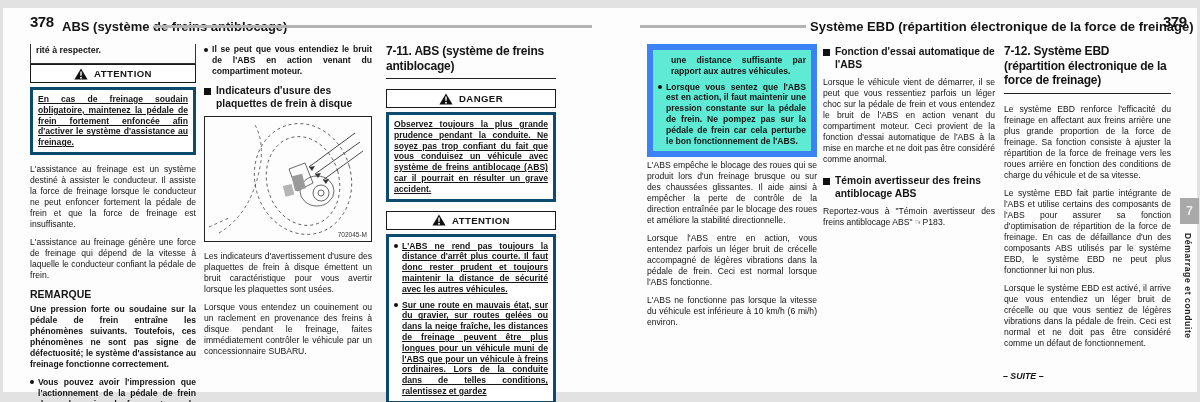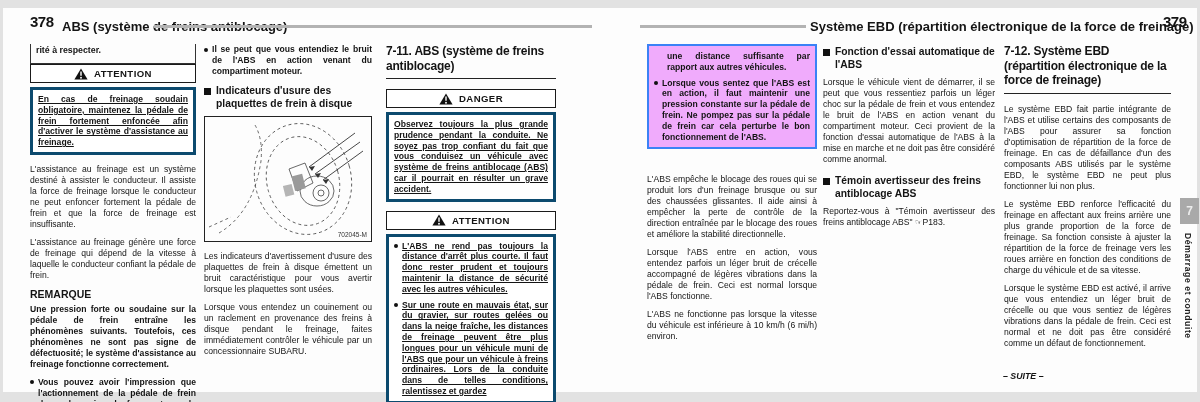--- a/index.html
+++ b/index.html
@@ -30,21 +30,21 @@
   .sechdr{display:flex;gap:5px;font-weight:bold;font-size:10.3px;line-height:12.5px;margin:2px 0 6px 0;}
   .sq{flex:0 0 auto;width:7px;height:7px;background:#111;margin-top:2.5px;}
 
   
   .bullet-row{display:flex;gap:4px;margin-bottom:5px;}
   .dot{flex:0 0 auto;width:4px;height:4px;background:#111;border-radius:50%;margin-top:3.5px;}
   .btext{font-size:8.6px;line-height:10.8px;text-align:justify;}
 
   .carryover{border:1px solid #333;border-top:none;padding:1px 5px 7px 5px;font-weight:bold;
              font-size:8.8px;line-height:11px;}
-  .contbox{border:2px solid #3b82f6;padding:5px;margin-bottom:25px;background:#f0abfc;}
+  .contbox{border:6px solid #3b82f6;padding:5px;margin-bottom:3px;background:#5eead4;}
   .cont-indent{margin-left:13px;font-weight:bold;font-size:8.6px;line-height:10.8px;
                text-align:justify;margin-bottom:5px;}
   .contbox .btext{font-weight:bold;}
 
   .figure{border:1px solid #222;height:124px;margin-bottom:9px;position:relative;background:#fdfdfd;}
   .figcode{position:absolute;right:4px;bottom:3px;font-size:6.5px;color:#333;}
 
   .remarque-h{font-weight:bold;font-size:10.5px;margin:3px 0 4px 0;}
 
   
@@ -192,22 +192,22 @@
 
     <div class="sechdr" style="margin-top:10px;">
       <span class="sq"></span>
       <span>Témoin avertisseur des freins antiblocage ABS</span>
     </div>
     <p class="para">Reportez-vous à "Témoin avertisseur des freins antiblocage ABS" ☞P183.</p>
   </div>
 
   <div class="col" style="left:1004px;width:167px;">
     <div class="chapterhdr">7-12. Système EBD (répartition électronique de la force de freinage)</div>
+    <p class="para">Le système EBD renforce l'efficacité du freinage en affectant aux freins arrière une plus grande proportion de la force de freinage. Sa fonction consiste à ajuster la répartition de la force de freinage vers les roues arrière en fonction des conditions de charge du véhicule et de sa vitesse.</p>
     <p class="para">Le système EBD fait partie intégrante de l'ABS et utilise certains des composants de l'ABS pour assurer sa fonction d'optimisation de répartition de la force de freinage. En cas de défaillance d'un des composants ABS utilisés par le système EBD, le système EBD ne peut plus fonctionner lui non plus.</p>
-    <p class="para">Le système EBD renforce l'efficacité du freinage en affectant aux freins arrière une plus grande proportion de la force de freinage. Sa fonction consiste à ajuster la répartition de la force de freinage vers les roues arrière en fonction des conditions de charge du véhicule et de sa vitesse.</p>
     <p class="para">Lorsque le système EBD est activé, il arrive que vous entendiez un léger bruit de crécelle ou que vous sentiez de légères vibrations dans la pédale de frein. Ceci est normal et ne doit pas être considéré comme un défaut de fonctionnement.</p>
   </div>
 
   <div class="chaptab">7</div>
   <div class="chapvert">Démarrage et conduite</div>
 
   <div class="suite">– SUITE –</div>
 </div>
 
 </body></html>

